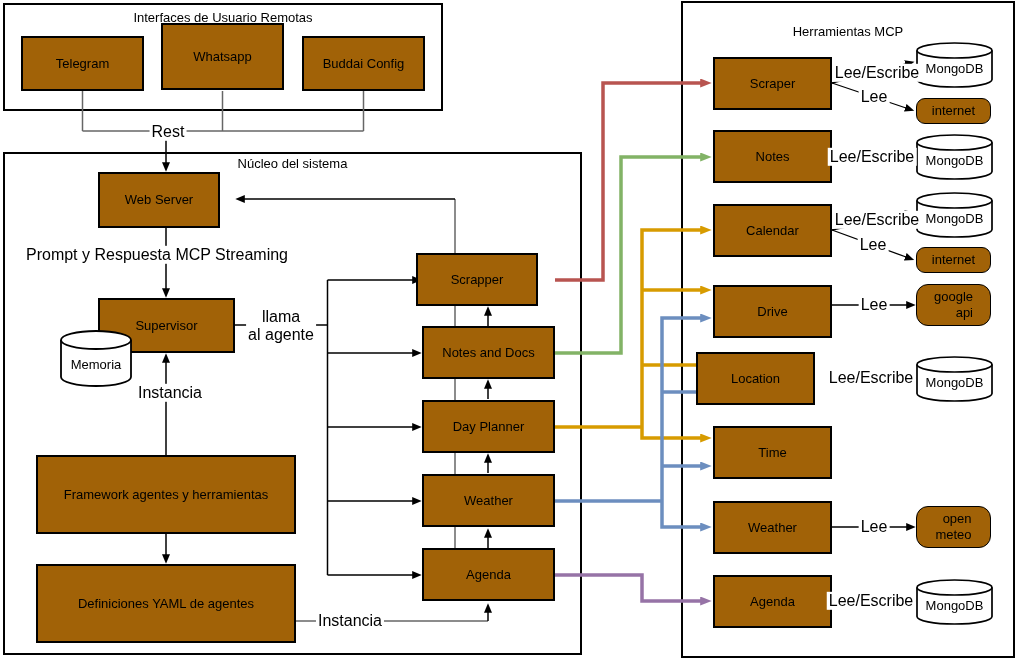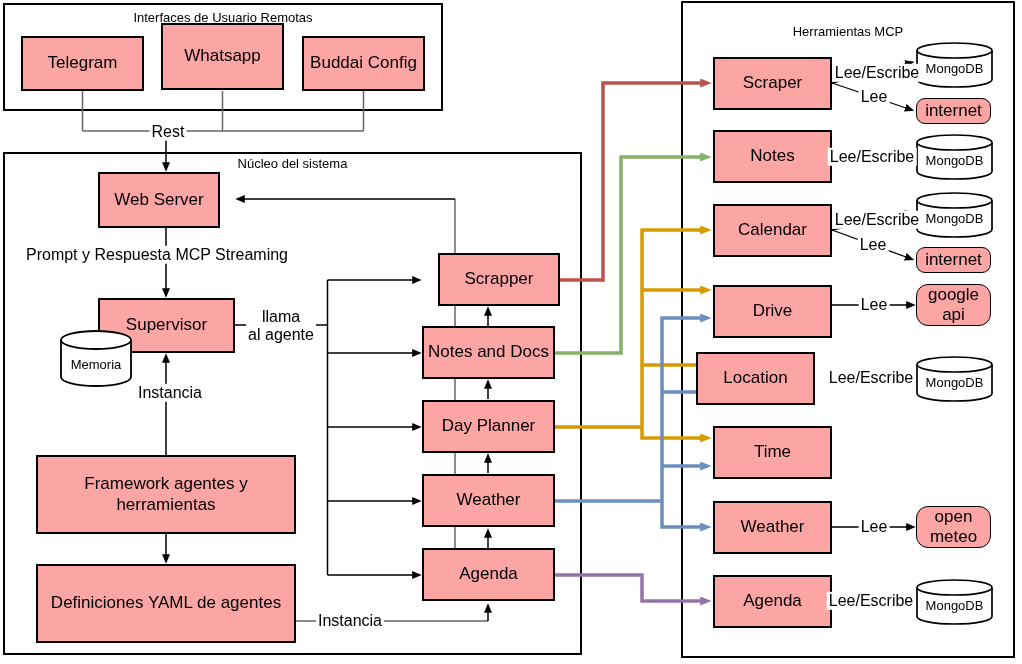--- a/index.html
+++ b/index.html
@@ -1,22 +1,22 @@
 <!DOCTYPE html>
 <html><head>
 <meta charset="utf-8">
 <style>
   html,body{margin:0;padding:0;background:#fff;}
   .stage{position:relative;width:1022px;height:664px;background:#fff;overflow:hidden;
          font-family:"Liberation Sans",sans-serif;color:#000;}
   .panel{position:absolute;border:2px solid #000;background:transparent;z-index:1;box-sizing:border-box;}
   .panel-title{position:absolute;text-align:center;font-size:13px;z-index:5;}
   .wires{position:absolute;left:0;top:0;z-index:2;}
-  .box{position:absolute;border:2px solid #000;background:#fca5a5;display:flex;align-items:center;
-       justify-content:center;font-size:17px;text-align:center;z-index:3;box-sizing:border-box;line-height:1.2;}
+  .box{position:absolute;border:2px solid #000;background:#a16207;display:flex;align-items:center;
+       justify-content:center;font-size:13px;text-align:right;z-index:3;box-sizing:border-box;line-height:1.2;}
   .store{z-index:4;border-width:1.6px;border-radius:9px;}
   .store.r12{border-radius:12px;}
   .cyl{position:absolute;z-index:4;}
   .cyl .cyl-label{position:absolute;left:0;right:0;text-align:center;font-size:13px;}
   .lbl{position:absolute;transform:translate(-50%,-50%);background:#fff;font-size:16px;
        padding:0 2px;white-space:nowrap;z-index:5;text-align:center;line-height:1.15;}
 </style>
 </head>
 <body>
 
@@ -118,21 +118,21 @@
 
   <div class="box" style="left:21px;top:36px;width:123px;height:55px;">Telegram</div>
   <div class="box" style="left:161px;top:23px;width:123px;height:67px;">Whatsapp</div>
   <div class="box" style="left:302px;top:36px;width:123px;height:55px;">Buddai Config</div>
 
   <div class="box" style="left:98px;top:172px;width:122px;height:56px;">Web Server</div>
   <div class="box" style="left:98px;top:298px;width:137px;height:55px;">Supervisor</div>
   <div class="box" style="left:36px;top:455px;width:260px;height:79px;">Framework agentes y herramientas</div>
   <div class="box" style="left:36px;top:564px;width:260px;height:79px;">Definiciones YAML de agentes</div>
 
-  <div class="box" style="left:438px;top:253px;width:122px;height:53px;">Scrapper</div>
+  <div class="box" style="left:416px;top:253px;width:122px;height:53px;">Scrapper</div>
   <div class="box" style="left:422px;top:326px;width:133px;height:53px;">Notes and Docs</div>
   <div class="box" style="left:422px;top:400px;width:133px;height:53px;">Day Planner</div>
   <div class="box" style="left:422px;top:474px;width:133px;height:53px;">Weather</div>
   <div class="box" style="left:422px;top:548px;width:133px;height:53px;">Agenda</div>
 
   <div class="cyl" style="left:60px;top:330px;width:72px;height:58px;">
     <svg width="72" height="58" viewBox="0 0 72 58">
       <path d="M1,10 L1,47 A35,9 0 0 0 71,47 L71,10" fill="#ffffff" stroke="#000000" stroke-width="1.8"></path>
       <ellipse cx="36" cy="10" rx="35" ry="9" fill="#ffffff" stroke="#000000" stroke-width="1.8"></ellipse>
     </svg>

